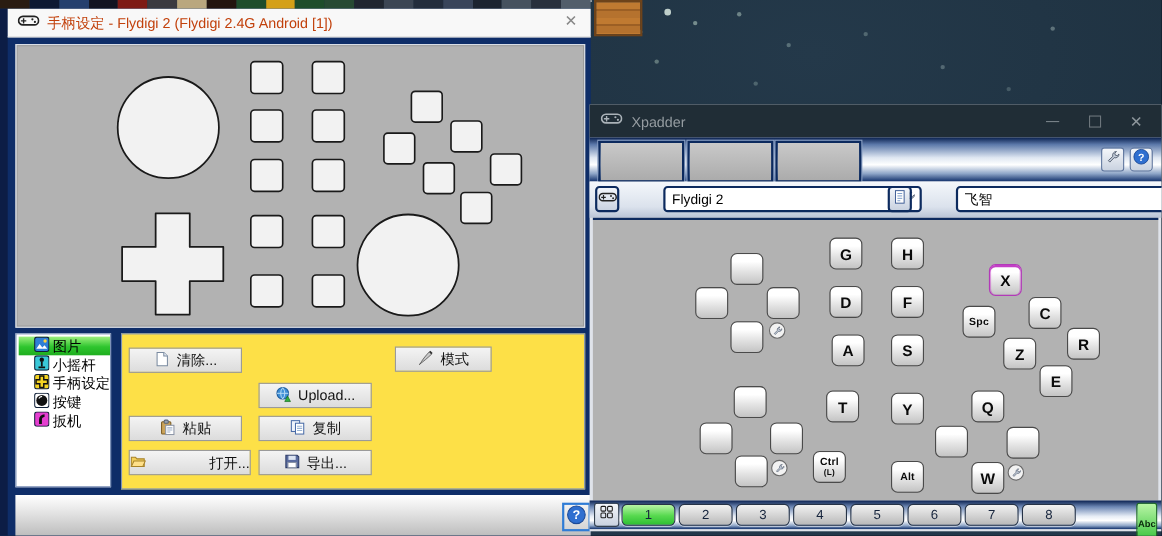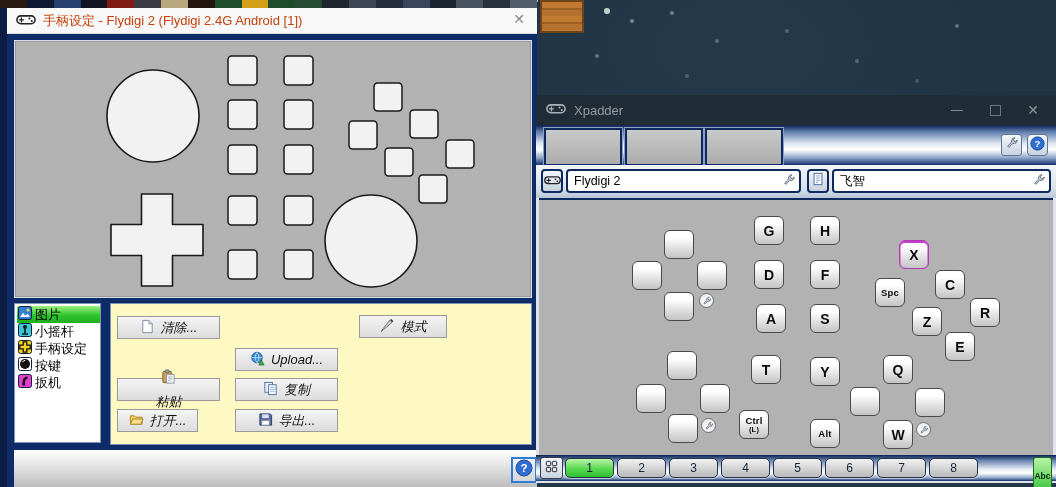--- a/index.html
+++ b/index.html
@@ -29,25 +29,25 @@
        background:#0e2d68;border-left:7px solid #0c1d45;}
   #dlg-title{position:absolute;left:0;top:0;right:0;height:25px;background:#f8f8f8;
        display:flex;align-items:center;gap:7px;padding-left:9px;border-bottom:1px solid #dcdcdc;}
   #dlg-title .ttl{font-size:13px;color:#c2410c;}
   #dlg-close{position:absolute;right:12px;top:3px;font-size:14px;color:#888;cursor:default;}
   #preview{position:absolute;left:7px;top:32px;width:516px;height:256px;background:#b2b2b2;
        border:1px solid #d8dde6;box-shadow:inset 0 0 0 1px #9b9b9b;}
   #sidebar{position:absolute;left:7px;top:295px;width:87px;height:140px;background:#fff;
        border:1px solid #7d92b8;overflow:hidden;padding:2px 0 0 2px;box-sizing:border-box;}
   .sb-item{display:flex;align-items:center;gap:3px;height:17px;font-size:13px;color:#000;
-       white-space:nowrap;padding-left:1px;}
+       white-space:nowrap;padding-left:14px;}
   .sb-item.sel{background:linear-gradient(180deg,#9df07e 0%,#2ec52e 55%,#1fae1f 100%);}
   .sb-item svg{flex:0 0 auto;}
-  #panel{position:absolute;left:103px;top:295px;width:420px;height:140px;background:#fef9c3;
-       border:1px solid #7d92b8;font-style:italic;}
+  #panel{position:absolute;left:103px;top:295px;width:420px;height:140px;background:#fde047;
+       border:1px solid #7d92b8;}
   .abtn{position:absolute;height:23px;box-sizing:border-box;background:linear-gradient(180deg,#f4f4f4,#dcdcdc);
        border:1px solid #9a9a9a;display:flex;align-items:center;justify-content:center;gap:6px;
        font-size:13px;color:#111;}
   .abtn svg{width:15px;height:15px;}
   #dlg-footer{position:absolute;left:7px;right:0;top:442px;height:37px;
        background:linear-gradient(180deg,#ffffff 0%,#e9e9e9 35%,#bdbdbd 100%);}
   #ok-btn{position:absolute;left:391px;top:8px;width:92px;height:25px;box-sizing:border-box;
        background:linear-gradient(180deg,#f8f8f8,#d8d8d8);border:1px solid #8f8f8f;border-radius:2px;
        display:flex;align-items:center;justify-content:center;gap:6px;font-size:14px;color:#111;}
   #help-btn{position:absolute;left:497px;top:7px;width:26px;height:26px;box-sizing:border-box;
@@ -70,21 +70,21 @@
        background:linear-gradient(180deg,#f5f7fa,#c9d2e0);border:1px solid #5d749c;border-radius:3px;
        display:flex;align-items:center;justify-content:center;}
   #xp-wrench{right:34px;} #xp-help{right:8px;border-radius:4px;}
   #xp-row{position:absolute;left:0;top:70px;right:0;height:33px;
        background:linear-gradient(180deg,#f4f7fb 0%,#dbe2ec 70%,#b9c4d6 100%);}
   .xp-lead{position:absolute;top:4px;width:22px;height:24px;box-sizing:border-box;
        background:linear-gradient(180deg,#f2f5fa,#c9d2e0);border:2px solid #0c2a5e;border-radius:4px;
        display:flex;align-items:center;justify-content:center;}
   .xp-field{position:absolute;top:4px;height:24px;box-sizing:border-box;background:#fff;
        border:2px solid #0c2a5e;border-radius:4px;font-size:12.5px;color:#000;
-       display:flex;align-items:center;padding:0 22px 0 6px;}
+       display:flex;align-items:center;padding:0 22px 0 6px;margin-left:37px;}
   .xp-field .wr{position:absolute;right:3px;top:2px;}
   #xp-canvas{position:absolute;left:3px;top:103px;width:514px;height:257px;background:#b2b2b2;
        border-top:2px solid #0c2a5e;box-sizing:border-box;}
   .key{position:absolute;width:30px;height:29px;box-sizing:border-box;border:1px solid #4a4a4a;
        border-radius:6px;background:linear-gradient(180deg,#ffffff 25%,#e2e2e2 60%,#c4c4c4 100%);
        display:flex;flex-direction:column;align-items:center;justify-content:center;
        font-weight:bold;font-size:14px;color:#0a0a0a;line-height:1;}
   .key.small{font-size:9.5px;letter-spacing:.2px;}
   .key .sub{font-size:7.5px;font-weight:bold;margin-top:1px;}
   .key.selected{border-color:#b23ab8;box-shadow:inset 0 2px 0 #c33fc6,inset 1px 0 0 rgba(195,63,198,.5),inset -1px 0 0 rgba(195,63,198,.5);}
@@ -209,30 +209,30 @@
         </div>
       </div>
     <div id="panel">
         <div class="abtn" style="left: 6px; top: 12px; width: 103px;">
           <span><svg width="15" height="15" viewBox="0 0 16 16">
               <path d="M3 1.5h6.5L13 5v9.5H3z" fill="#fff" stroke="#7a8aa0"></path>
               <path d="M9.5 1.5V5H13" fill="#e8eef6" stroke="#7a8aa0"></path>
             </svg></span>
           <span>清除...</span>
         </div>
-        <div class="abtn" style="left: 6px; top: 74px; width: 103px; flex-direction: column;">
+        <div class="abtn" style="left: 6px; top: 74px; width: 103px;">
           <span><svg width="15" height="15" viewBox="0 0 16 16">
               <rect x="2" y="2.5" width="9" height="12" rx="1" fill="#caa35a" stroke="#7a5c22"></rect>
               <rect x="4.5" y="1" width="4" height="3" rx="1" fill="#9aa4b2" stroke="#5a6472"></rect>
               <rect x="6" y="6" width="8" height="9" fill="#fff" stroke="#8a93a5"></rect>
               <path d="M7.5 8.5h5M7.5 10.5h5M7.5 12.5h3" stroke="#9fb0c8"></path>
             </svg></span>
           <span>粘贴</span>
         </div>
-        <div class="abtn" style="left: 6px; top: 105px; width: 81px;">
+        <div class="abtn" style="left: 6px; top: 105px; width: 111px; justify-content: space-between;">
           <span><svg width="15" height="15" viewBox="0 0 16 16">
               <path d="M1.5 13V4h4l1.5 1.5h7V13z" fill="#f3cf5a" stroke="#a8832a"></path>
               <path d="M1.5 13L4 7.5h11L12.5 13z" fill="#ffe08a" stroke="#a8832a"></path>
             </svg></span>
           <span>打开...</span>
         </div>
         <div class="abtn" style="left: 124px; top: 44px; width: 103px;">
           <span><svg width="15" height="15" viewBox="0 0 16 16">
               <circle cx="7.5" cy="7" r="5.6" fill="#3f8fd6" stroke="#1d5c9e"></circle>
               <path d="M2 7h11M7.5 1.5a8.5 8.5 0 0 1 0 11M7.5 1.5a8.5 8.5 0 0 0 0 11" fill="none" stroke="#bfe0f5" stroke-width=".9"></path>

